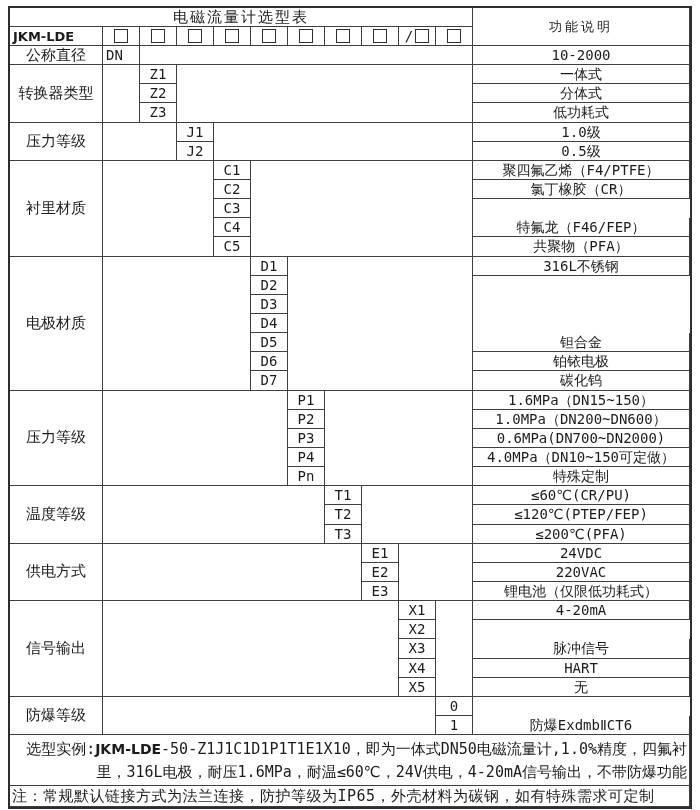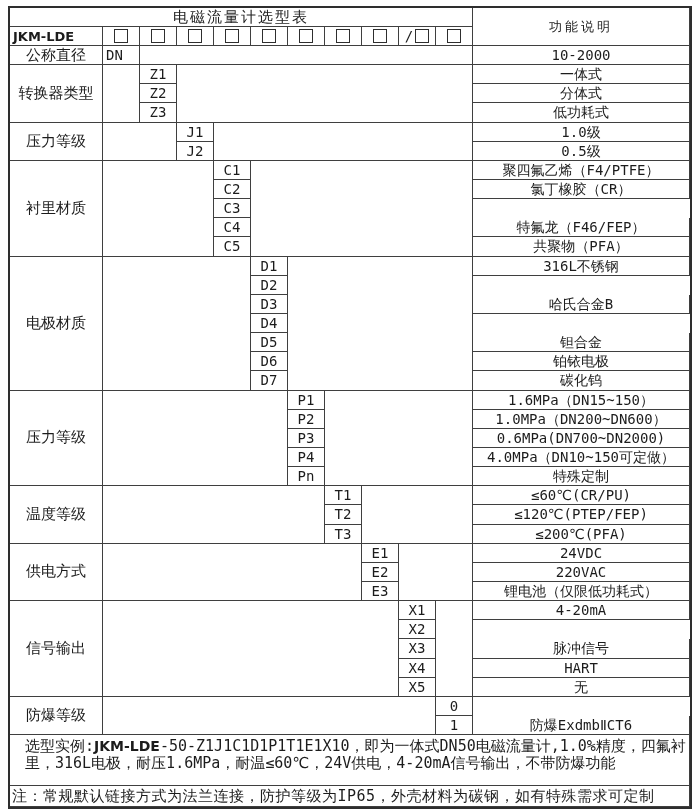--- a/index.html
+++ b/index.html
@@ -21,21 +21,21 @@
     line-height:1;
   }
   .la{justify-content:flex-start;padding-left:3px;}
   .lab{font-size:15px;}
   .title{font-size:15px;letter-spacing:2px;}
   .fhead{font-size:13px;letter-spacing:3px;}
   .bold{font-weight:bold;font-family:"DejaVu Sans","Liberation Sans",sans-serif;font-size:13px;}
   .box{width:12px;height:12px;border:1px solid #2e2e2e;display:inline-block;background:#fff;}
   .slash{margin-right:2px;font-size:14px;color:#1c1c1c;}
   .exrow{
-    white-space:normal;text-align:left;line-height:17px;font-size:15px;
+    white-space:normal;text-align:right;line-height:23px;font-size:15px;
     display:block;padding:3px 2px 0 15px;
   }
   .exrow .bold{font-size:14px;}
   .noterow{font-size:15px;justify-content:flex-start;padding-left:2px;letter-spacing:0.5px;}
 </style>
 </head>
 <body>
 
 <div class="sheet">
 
@@ -114,21 +114,20 @@
   <div class="c" style="grid-area:14/2/21/6"></div>
   <div class="c" style="grid-area:14/6/15/7">D1</div>
   <div class="c" style="grid-area:15/6/16/7">D2</div>
   <div class="c" style="grid-area:16/6/17/7">D3</div>
   <div class="c" style="grid-area:17/6/18/7">D4</div>
   <div class="c" style="grid-area:18/6/19/7">D5</div>
   <div class="c" style="grid-area:19/6/20/7">D6</div>
   <div class="c" style="grid-area:20/6/21/7">D7</div>
   <div class="c" style="grid-area:14/7/21/12"></div>
   <div class="c" style="grid-area:14/12/15/13">316L不锈钢</div>
-  <div class="c" style="grid-area:16/12/17/13">哈氏合金B</div>
   <div class="c" style="grid-area:18/12/19/13">钽合金</div>
   <div class="c" style="grid-area:19/12/20/13">铂铱电极</div>
   <div class="c lab" style="grid-area:21/1/26/2">压力等级</div>
 
   <div class="c" style="grid-area:20/12/21/13">碳化钨</div>
   <div class="c" style="grid-area:21/2/26/7"></div>
   <div class="c" style="grid-area:21/7/22/8">P1</div>
   <div class="c" style="grid-area:22/7/23/8">P2</div>
   <div class="c" style="grid-area:23/7/24/8">P3</div>
   <div class="c" style="grid-area:24/7/25/8">P4</div>

